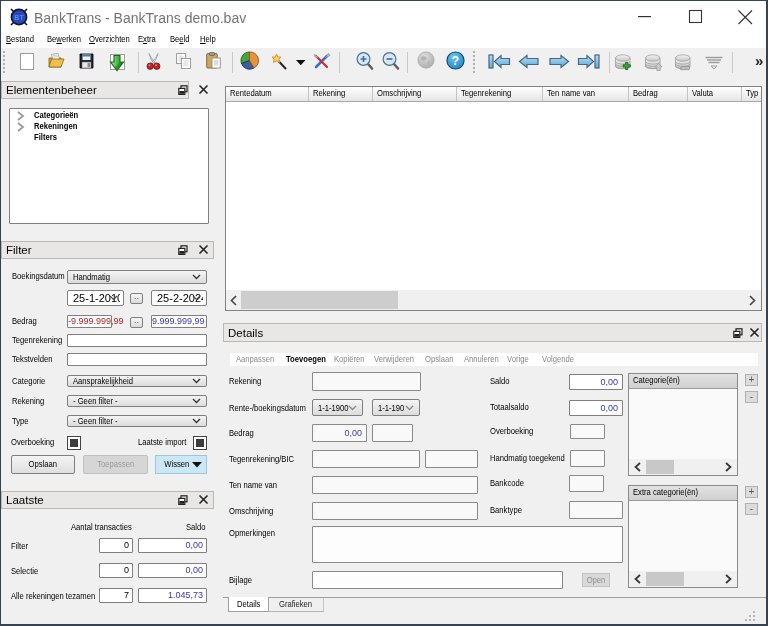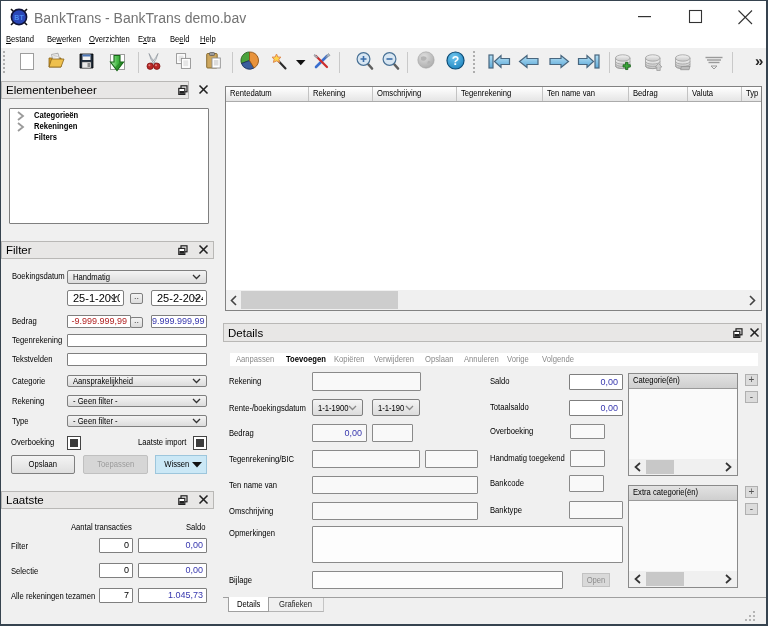--- a/index.html
+++ b/index.html
@@ -306,21 +306,21 @@
       <span style="position:absolute;left:3px;top:-3px;font-size:9px;color:#444;">..</span>
     </div>
   <div class="combo" style="left:150px;top:289px;width:56px;height:16px;background:#fff;overflow:hidden;">
       <span class="ctb" style="width:46px;overflow:hidden;">25-2-2024</span>
     <svg class="chev" viewBox="0 0 9 6">
         <path d="M1 1 L4.5 4.5 L8 1" fill="none" stroke="#4a4a4a" stroke-width="1.2"></path>
       </svg>
     </div>
 
   <div class="lbl" style="left:11px;top:315px;">Bedrag</div>
-  <div class="edit" style="left:66px;top:314px;width:64px;height:13px;color:#b22222;text-align:right;line-height:11px;padding-right:3px;">-9.999.999,99</div>
+  <div class="edit" style="left:66px;top:314px;width:45px;height:13px;color:#b22222;text-align:right;line-height:11px;padding-right:3px;">-9.999.999,99</div>
   <div class="combo" style="left:129px;top:316px;width:13px;height:11px;">
       <span style="position:absolute;left:3px;top:-3px;font-size:9px;color:#444;">..</span>
     </div>
   <div class="edit" style="left:150px;top:314px;width:56px;height:13px;color:#3737ae;text-align:right;line-height:11px;padding-right:3px;">9.999.999,99</div>
 
   <div class="lbl" style="left:11px;top:334px;">Tegenrekening</div>
   <div class="edit" style="left:66px;top:333px;width:140px;height:13px;"></div>
   <div class="lbl" style="left:11px;top:353px;">Tekstvelden</div>
   <div class="edit" style="left:66px;top:352px;width:140px;height:13px;"></div>
 

